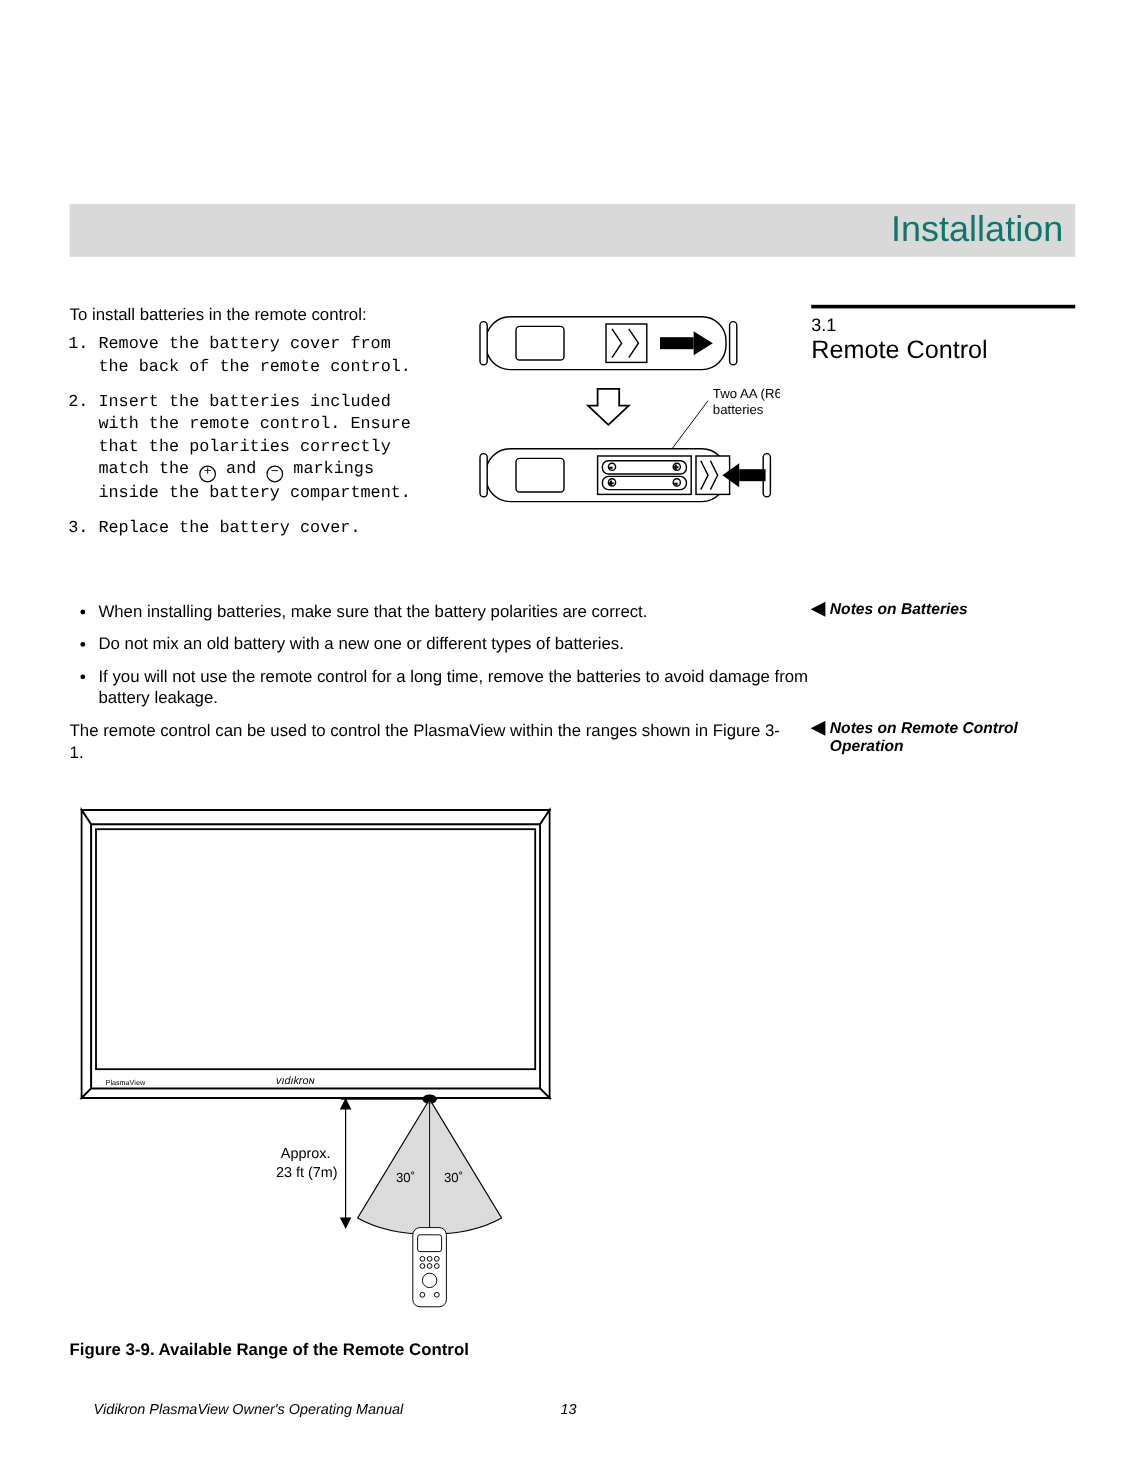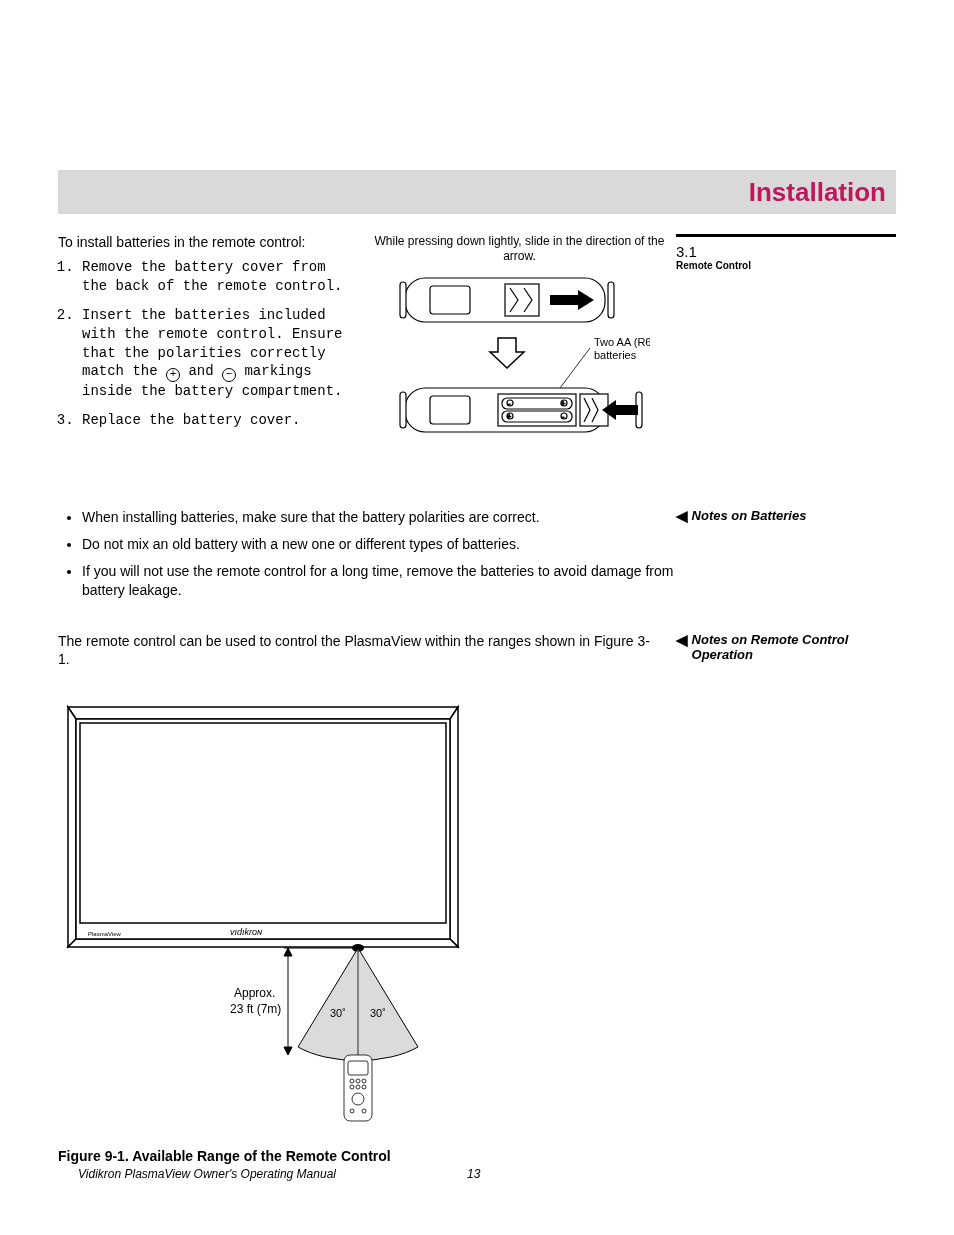--- a/index.html
+++ b/index.html
@@ -17,43 +17,43 @@
     background: #d9d9d9;
     height: 44px;
     margin-top: 110px;
     display: flex;
     align-items: center;
     justify-content: flex-end;
     padding-right: 10px;
   }
   .title-bar h1 {
     font-family: "Myriad Pro", "Segoe UI", Arial, sans-serif;
-    font-weight: 700;
-    font-size: 26px;
-    color: #be185d;
+    font-weight: 400;
+    font-size: 30px;
+    color: #0f766e;
   }
   .content {
     display: flex;
-    margin-top: 20px;
+    margin-top: 40px;
     gap: 11px;
   }
   .main-col { flex: 1; }
   .side-col { width: 220px; }
   .side-rule {
     border-top: 3px solid #000;
     width: 100%;
     margin-bottom: 6px;
   }
   .side-heading-num {
     font-weight: 400;
     font-size: 15px;
   }
   .side-heading-title {
-    font-weight: 700;
-    font-size: 10px;
+    font-weight: 400;
+    font-size: 21px;
   }
   .side-note {
     font-weight: 700;
     font-style: italic;
     font-size: 13px;
     display: flex;
     align-items: flex-start;
     gap: 4px;
   }
   .side-note .arrow { font-style: normal; font-weight: 700; font-size: 15px; line-height: 15px; }
@@ -76,21 +76,21 @@
   .diagram-battery {
     flex: 1;
     font-size: 12px;
     text-align: center;
   }
   .diagram-battery .caption { margin-bottom: 4px; line-height: 1.25; }
   .remote-svg { display:block; margin: 0 auto; }
   .notes-block { margin-top: 40px; display:flex; }
   ul.bullets { list-style: disc; padding-left: 24px; flex:1; }
   ul.bullets li { margin-bottom: 8px; line-height: 1.35; }
-  .operation-block { margin-top: 24px; display:flex; gap:20px; }
+  .operation-block { display:flex; gap:20px; }
   .operation-block .main-col p { line-height:1.35; }
   .figure-area { margin-top: 28px; }
   .figure-caption { font-weight:700; margin-top: 18px; font-size:14px; }
   .footer {
     position: absolute;
     bottom: 54px;
     left: 58px;
     right: 58px;
     display:flex;
     font-style: italic;
@@ -115,21 +115,20 @@
         <p>To install batteries in the remote control:</p>
         <ol class="steps">
           <li>Remove the battery cover from the back of the remote control.</li>
           <li>
             <span>Insert the batteries included with the remote control. Ensure that the polarities correctly match the </span><span class="polarity-circle">+</span><span> and </span><span class="polarity-circle">−</span><span> markings inside the battery compartment.</span>
           </li>
           <li>Replace the battery cover.</li>
         </ol>
       </div>
       <div class="diagram-battery">
-        <div class="caption">While pressing down lightly, slide in the direction of the arrow.</div>
         <svg class="remote-svg" width="260" height="200" viewBox="0 0 260 200">
 
           <g stroke="#000" stroke-width="1.2" fill="#fff">
             <rect x="15" y="10" width="200" height="44" rx="20"></rect>
             <rect x="10" y="14" width="6" height="36" rx="3"></rect>
             <rect x="218" y="14" width="6" height="36" rx="3"></rect>
             <rect x="40" y="18" width="40" height="28" rx="3" fill="#fff"></rect>
 
             <rect x="115" y="16" width="34" height="32" fill="#fff"></rect>
             <path d="M120 20 l8 12 l-8 12 M134 20 l8 12 l-8 12" fill="none"></path>
@@ -255,20 +254,20 @@
         <circle cx="300" cy="384" r="2"></circle>
         <circle cx="306" cy="384" r="2"></circle>
       <circle cx="294" cy="390" r="2"></circle>
         <circle cx="300" cy="390" r="2"></circle>
         <circle cx="306" cy="390" r="2"></circle>
       <circle cx="300" cy="402" r="6"></circle>
       <circle cx="294" cy="414" r="2"></circle>
         <circle cx="306" cy="414" r="2"></circle>
     </g>
   </svg>
-  <div class="figure-caption">Figure 9-1. Available Range of the Remote Control</div>
+  <div class="figure-caption">Figure 3-9. Available Range of the Remote Control</div>
 </div>
 
 <div class="footer">
   <span class="ftitle">Vidikron PlasmaView Owner's Operating Manual</span>
   <span class="fpage">13</span>
   <span class="fspacer"></span>
 </div>
 
 </body></html>

